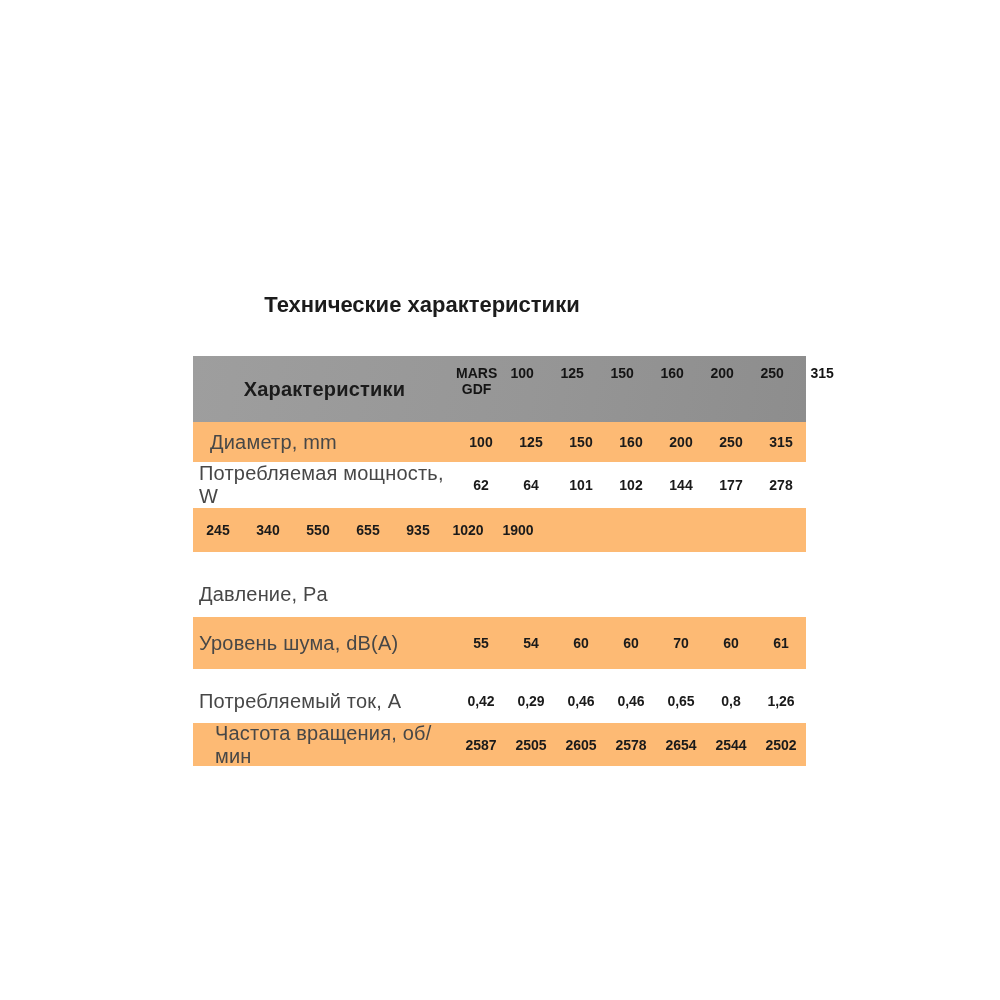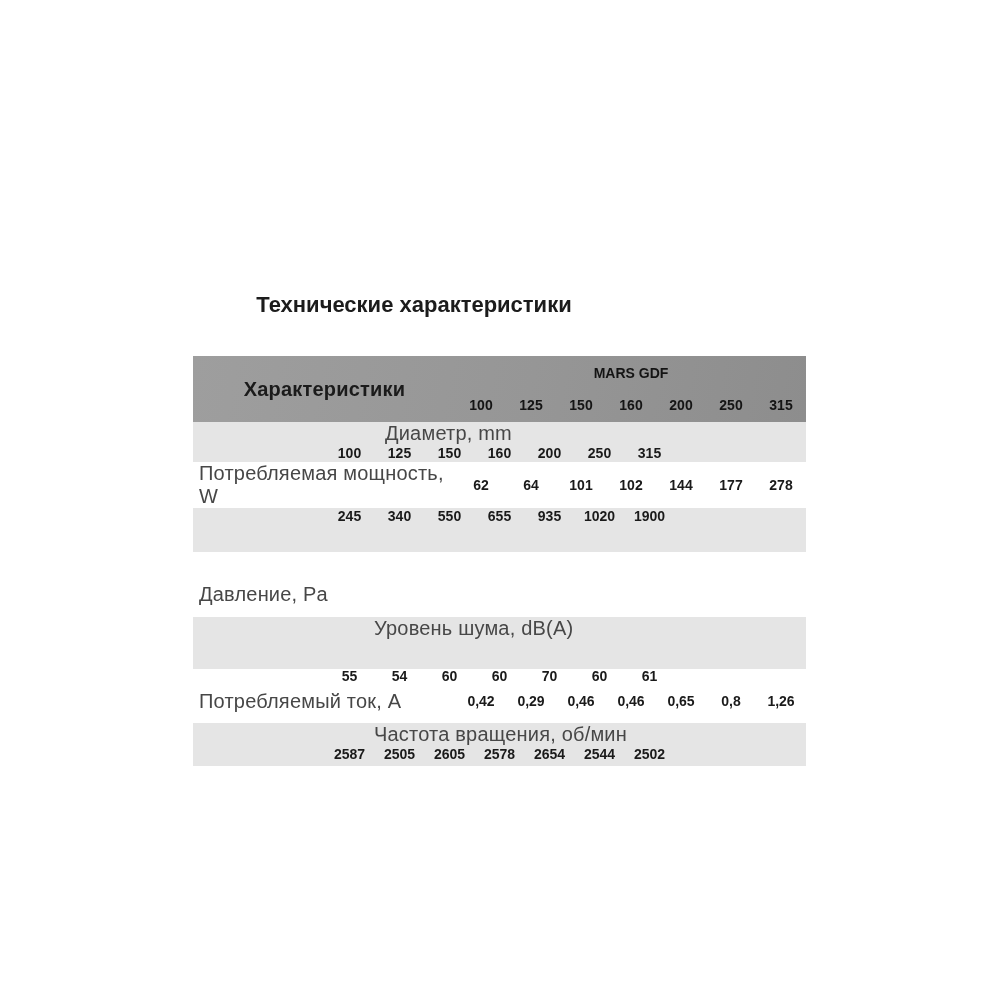--- a/index.html
+++ b/index.html
@@ -7,21 +7,21 @@
   body {
     width: 1000px;
     height: 1000px;
     position: relative;
     font-family: "Liberation Sans", sans-serif;
     overflow: hidden;
   }
   .title {
     position: absolute;
     top: 292px;
-    left: 4px;
+    left: 12px;
     width: 820px;
     text-align: center;
     font-size: 22px;
     font-weight: 700;
     color: #1c1c1c;
   }
   .spec-table {
     position: absolute;
     left: 193px;
     top: 356px;
@@ -39,21 +39,20 @@
     align-items: center;
     justify-content: center;
     font-size: 20px;
     font-weight: 700;
     color: #1b1b1b;
     letter-spacing: 0.2px;
   }
   .th-models {
     width: 350px;
     display: flex;
-    flex-direction: column;
     justify-content: space-between;
     padding: 9px 0 9px 0;
   }
   .model-name {
     text-align: center;
     font-size: 14px;
     font-weight: 700;
     color: #141414;
   }
   .size-row { display: flex; }
@@ -62,28 +61,28 @@
     text-align: center;
     font-size: 14px;
     font-weight: 700;
     color: #141414;
   }
   
   .trow {
     display: flex;
     align-items: center;
   }
-  .trow.alt { background: #e5e5e5; flex-direction: column; }
+  .trow.alt { background: #fdba74; }
   .r1 { height: 40px; }
   .r2 { height: 46px; }
   .r3 { height: 44px; }
   .r4 { height: 45px; margin-top: 20px; }
   .r5 { height: 52px; gap: 28px; }
   .r6 { height: 44px; margin-top: 10px; }
-  .r7 { height: 43px; }
+  .r7 { height: 43px; padding-left: 16px; }
   .row-label {
     width: 263px;
     padding-left: 6px;
     font-size: 20px;
     font-weight: 400;
     color: #474747;
     letter-spacing: 0.2px;
     line-height: 1.15;
     white-space: pre-line;
   }

